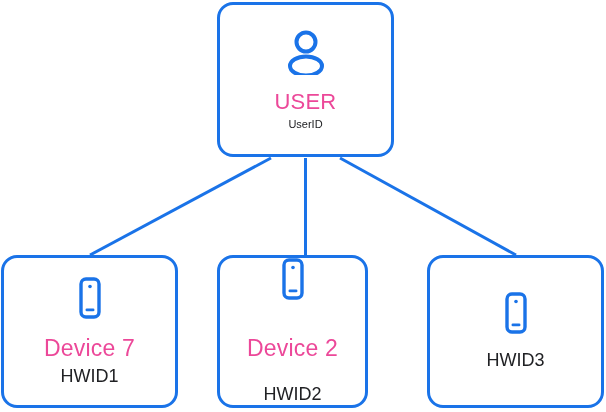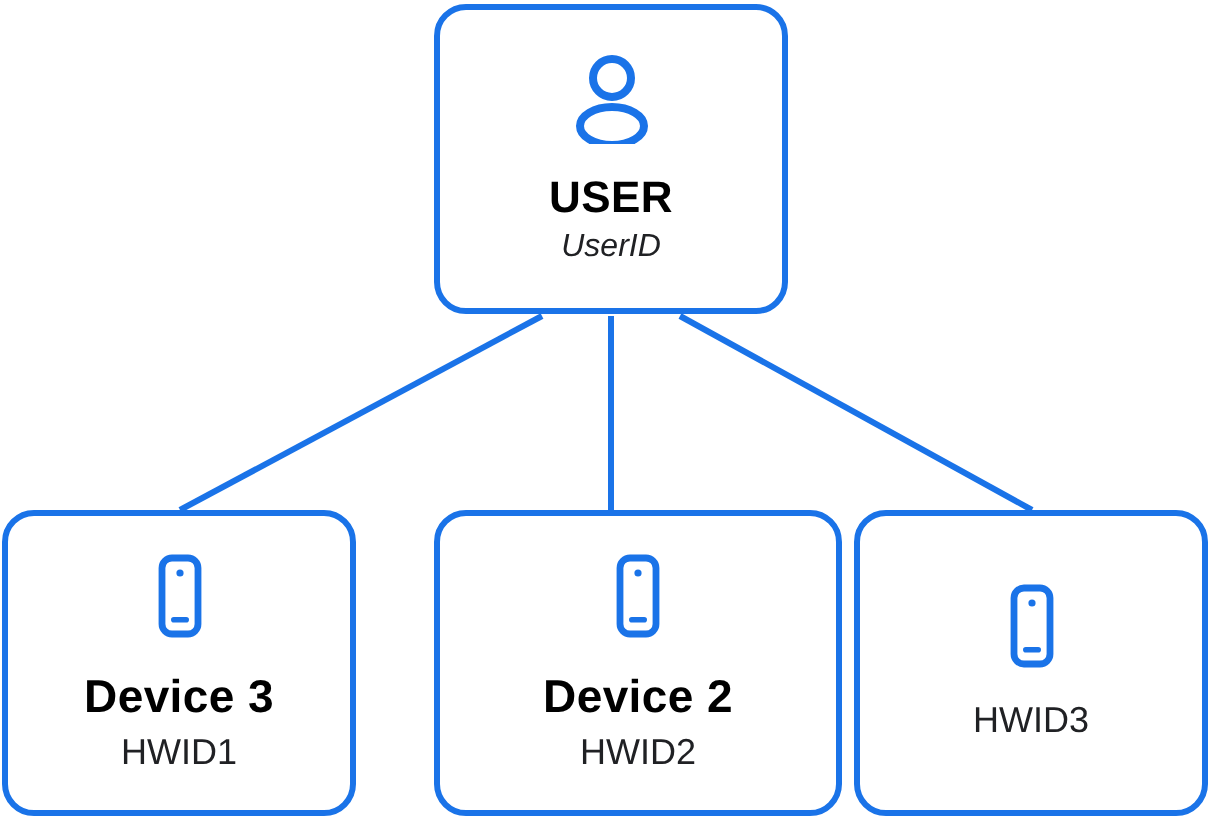--- a/index.html
+++ b/index.html
@@ -39,22 +39,22 @@
     display: flex;
     flex-direction: column;
     align-items: center;
     justify-content: center;
   }
   .node-icon {
     display: block;
     line-height: 0;
   }
   .node-title {
-    font-weight: bold;
-    color: #000000;
+    font-weight: normal;
+    color: #ec4899;
     letter-spacing: 0.2px;
     white-space: nowrap;
   }
   .node-sub {
     color: #202124;
     white-space: nowrap;
   }
 
   
   #node-user {
@@ -62,31 +62,30 @@
     top: 2px;
     width: 177px;
     height: 155px;
   }
   #node-user .node-icon { margin-bottom: 14px; }
   #node-user .node-title {
     font-size: 22px;
     margin-bottom: 3px;
   }
   #node-user .node-sub {
-    font-size: 16px;
-    font-style: italic;
+    font-size: 11px;
   }
 
   
   .device-node {
     top: 255px;
     height: 153px;
   }
   #node-device-1 { left: 1px;   width: 177px; }
-  #node-device-2 { left: 217px; width: 204px; }
+  #node-device-2 { left: 217px; width: 151px; justify-content: space-between; }
   #node-device-3 { left: 427px; width: 177px; }
   .device-node .node-icon { margin-bottom: 16px; }
   .device-node .node-title {
     font-size: 23px;
     margin-bottom: 4px;
   }
   .device-node .node-sub {
     font-size: 18px;
   }
 </style>
@@ -113,21 +112,21 @@
   </div>
 
   <div class="node device-node" id="node-device-1">
     <span class="node-icon">
       <svg width="28" height="42" viewBox="0 0 28 42">
         <rect x="5" y="2" width="18" height="38" rx="5" ry="5" fill="none" stroke="#1a73e8" stroke-width="3.4"></rect>
         <circle cx="14" cy="9.5" r="1.8" fill="#1a73e8"></circle>
         <rect x="9.5" y="31.5" width="9" height="2.8" rx="1.4" ry="1.4" fill="#1a73e8"></rect>
       </svg>
     </span>
-    <div class="node-title">Device 3</div>
+    <div class="node-title">Device 7</div>
     <div class="node-sub">HWID1</div>
   </div>
 
   <div class="node device-node" id="node-device-2">
     <span class="node-icon">
       <svg width="28" height="42" viewBox="0 0 28 42">
         <rect x="5" y="2" width="18" height="38" rx="5" ry="5" fill="none" stroke="#1a73e8" stroke-width="3.4"></rect>
         <circle cx="14" cy="9.5" r="1.8" fill="#1a73e8"></circle>
         <rect x="9.5" y="31.5" width="9" height="2.8" rx="1.4" ry="1.4" fill="#1a73e8"></rect>
       </svg>

